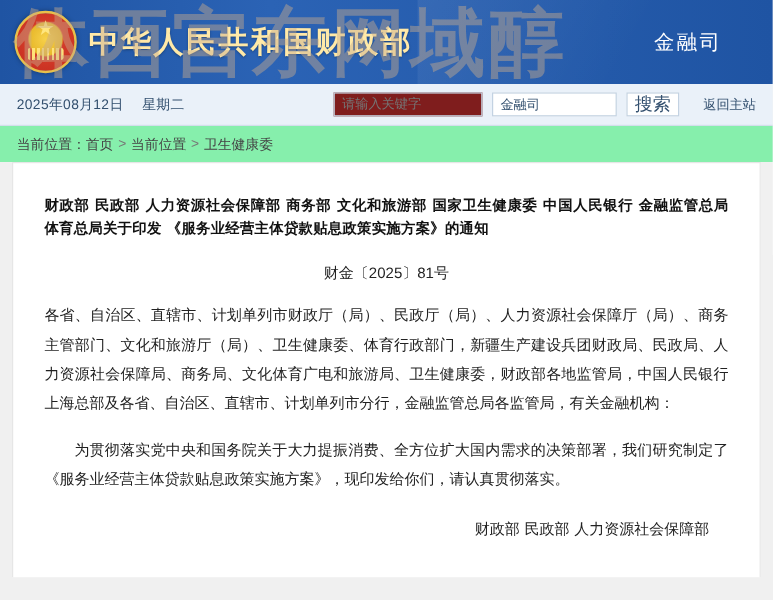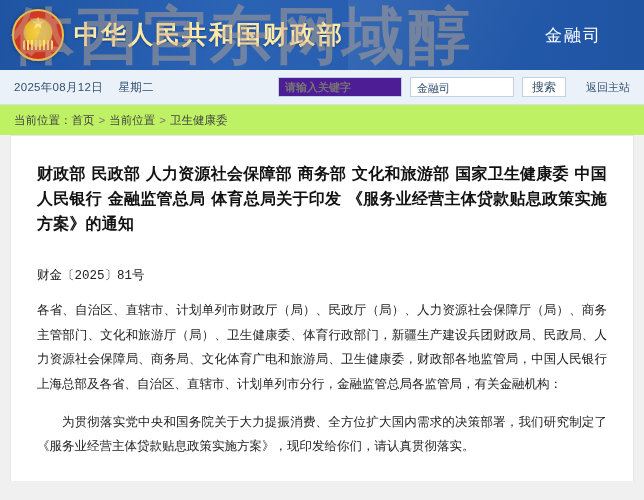--- a/index.html
+++ b/index.html
@@ -118,47 +118,46 @@
   }
   .toolbar .date {
     color: #33506f;
     letter-spacing: 0.3px;
   }
   .toolbar .date .weekday { margin-left: 12px; }
   .tb-spacer { flex: 1; }
   .tb-input {
     height: 20px;
     width: 124px;
-    background: #4c1d95;
+    background: #7f1d1d;
     border: 1px solid #c3d2e2;
     font-size: 11px;
     color: #9aa7b5;
     padding: 0 6px;
     line-height: 20px;
     box-sizing: border-box;
-    font-weight: bold;
   }
   .tb-select {
     height: 20px;
     width: 104px;
     background: #ffffff;
     border: 1px solid #c3d2e2;
     font-size: 11px;
     color: #33506f;
     padding: 0 6px;
     line-height: 20px;
     margin-left: 8px;
     box-sizing: border-box;
   }
   .tb-btn {
     height: 20px;
     min-width: 44px;
     background: #ffffff;
     border: 1px solid #c3d2e2;
-    font-size: 12px;
+    font-size: 15px;
     color: #33506f;
     margin-left: 8px;
     line-height: 19px;
     text-align: center;
     padding: 0 6px;
     box-sizing: border-box;
     cursor: pointer;
   }
   .tb-link {
     margin-left: 20px;
@@ -169,51 +168,51 @@
   }
 
   
   .breadcrumb {
     height: 30px;
     display: flex;
     align-items: center;
     padding: 0 14px;
     font-size: 11.5px;
     color: #444;
-    background: #bef264;
+    background: #86efac;
   }
   .breadcrumb .sep { margin: 0 4px; color: #777; }
   .breadcrumb a { color: #444; text-decoration: none; cursor: pointer; }
 
   
   .doc {
     background: #ffffff;
     margin: 0 10px;
     padding: 26px 26px 20px 26px;
     height: 346px;
     box-sizing: border-box;
     overflow: hidden;
     border: 1px solid #e6e6e6;
     border-bottom: none;
   }
   .doc-title {
-    font-size: 16px;
+    font-size: 12px;
     font-weight: bold;
     line-height: 1.55;
     color: #111;
     text-align: justify;
     font-family: "DejaVu Sans", sans-serif;
     letter-spacing: 0.2px;
   }
   .doc-number {
-    text-align: left;
+    text-align: center;
     font-size: 12.5px;
     color: #222;
-    margin-top: 31px;
-    font-family: Liberation Mono, monospace;
+    margin-top: 21px;
+    font-family: Liberation Sans, sans-serif;
   }
   .doc-p {
     font-size: 12.5px;
     line-height: 1.95;
     color: #222;
     margin-top: 14px;
     text-align: justify;
     font-family: "DejaVu Sans", sans-serif;
   }
   .doc-p.indent { text-indent: 2em; }

